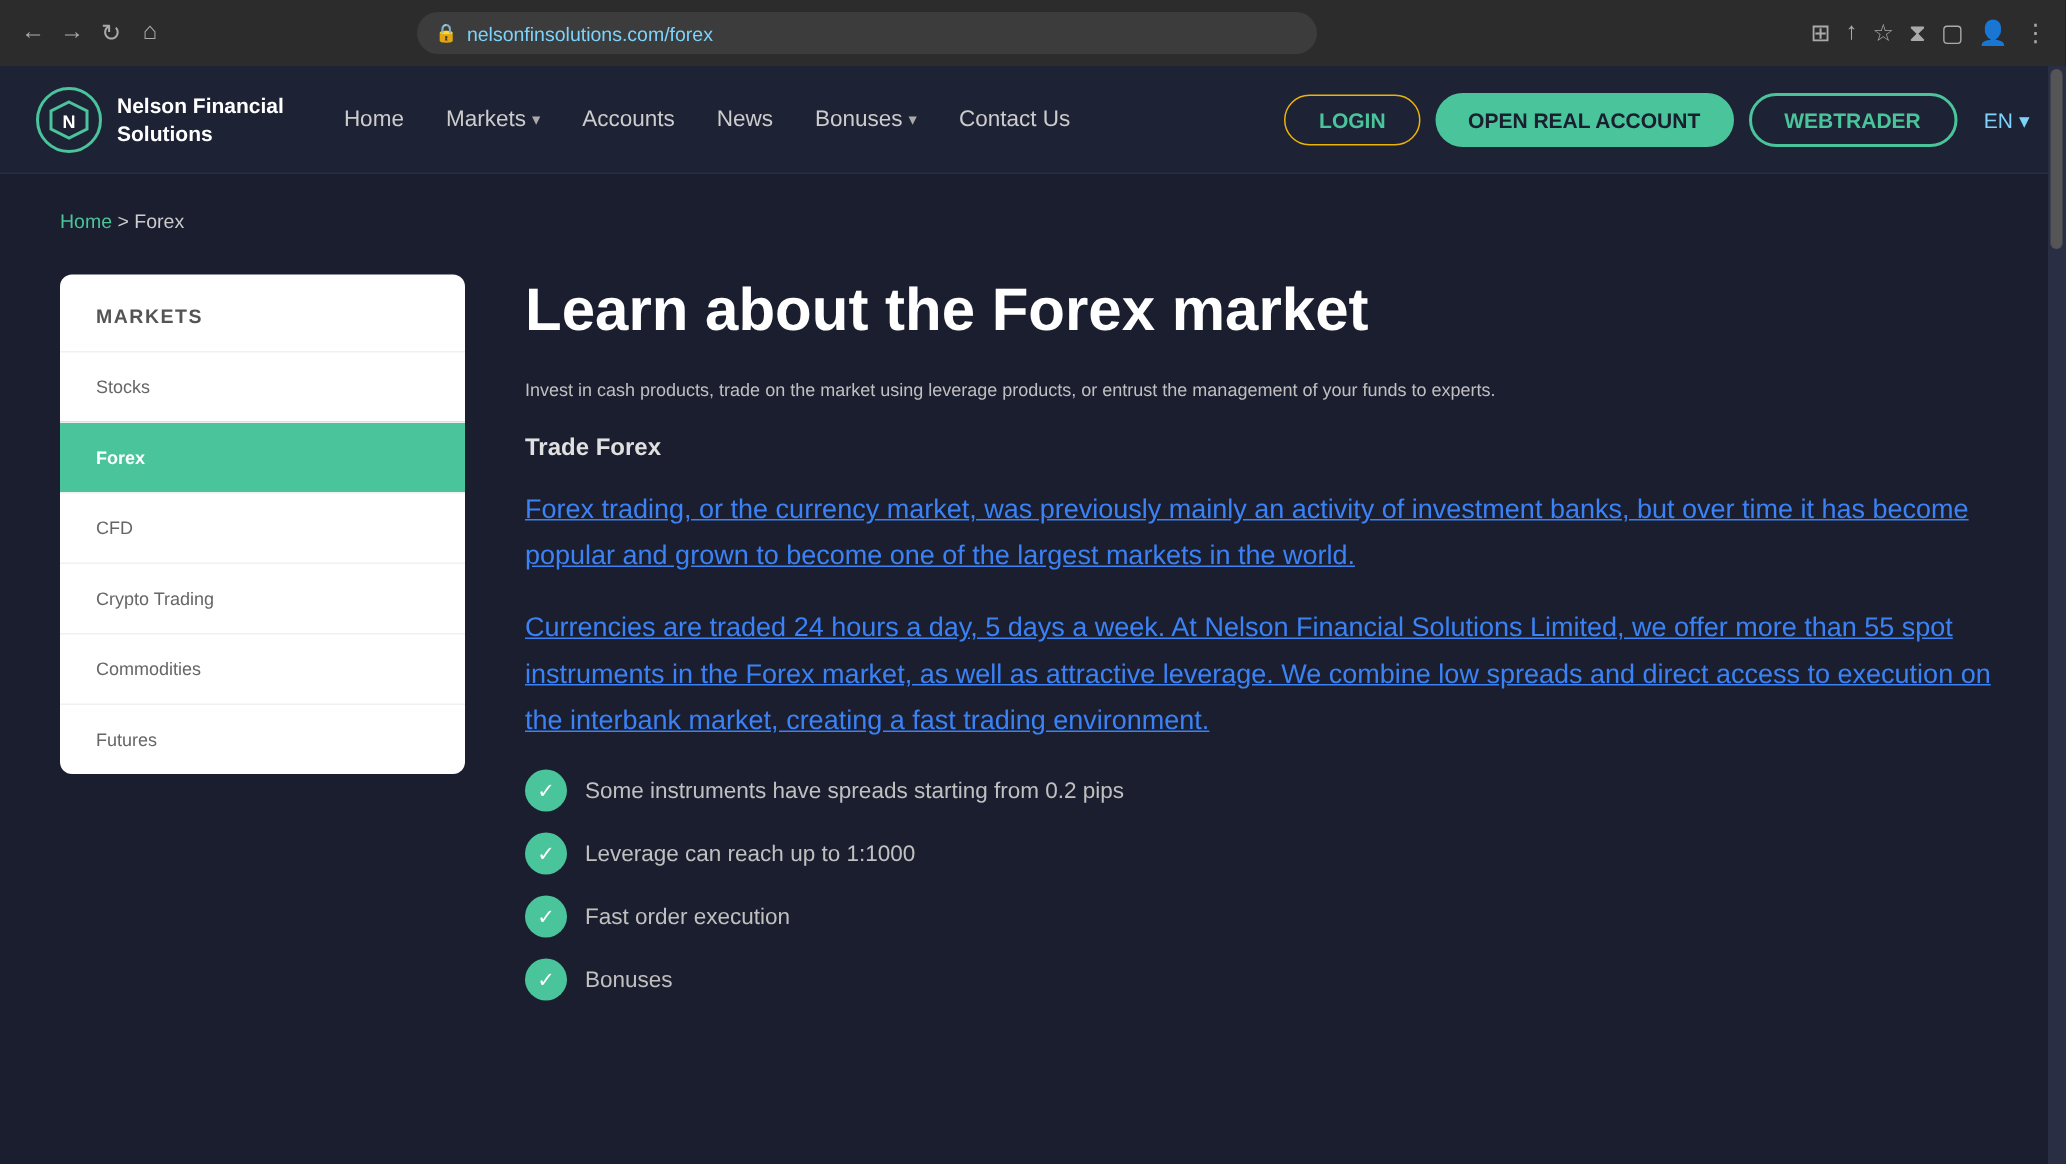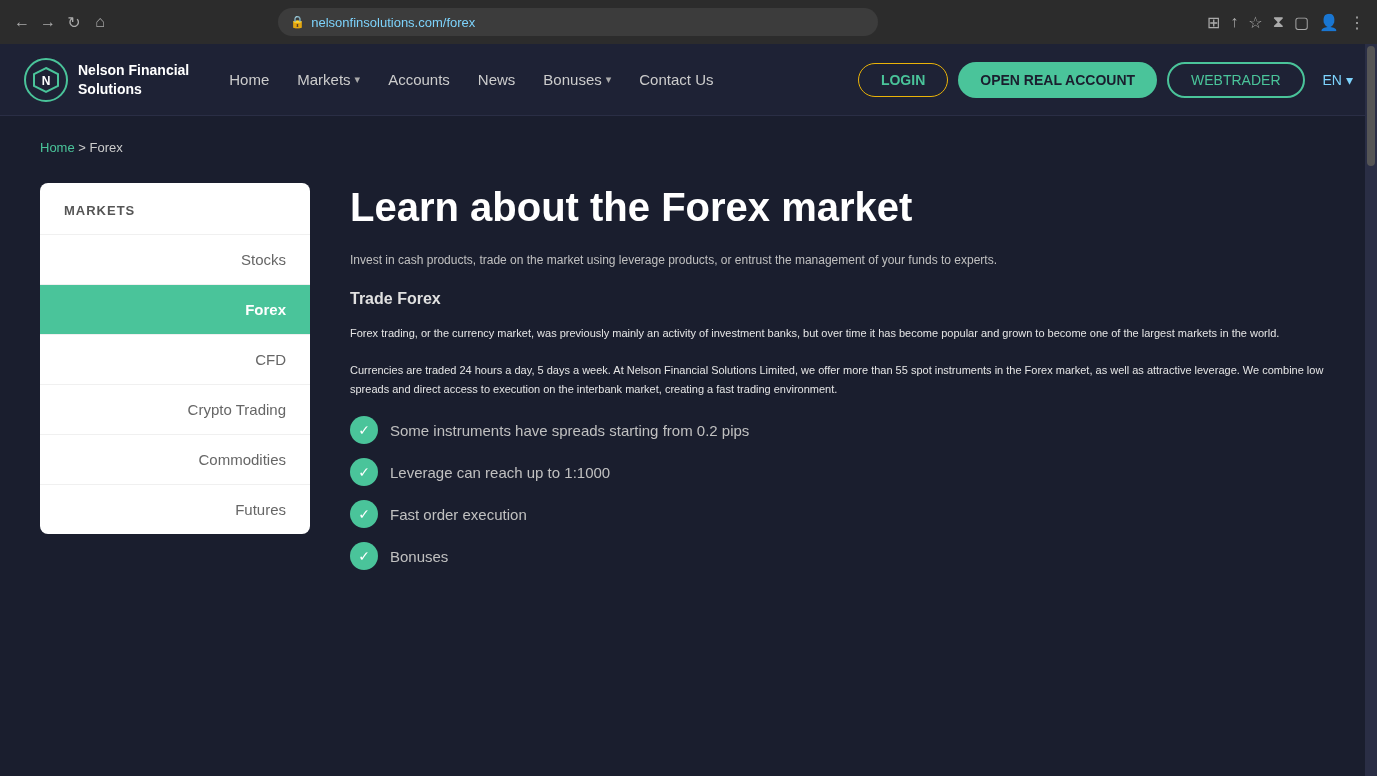--- a/index.html
+++ b/index.html
@@ -135,21 +135,21 @@
       font-weight: bold;
     }
     .btn-webtrader {
       border: 2px solid #4ac49a;
       background: transparent;
       color: #4ac49a;
       padding: 8px 22px;
       border-radius: 24px;
       cursor: pointer;
       font-size: 14px;
-      font-weight: normal;
+      font-weight: bold;
     }
     .lang-selector {
       color: #7dd3fc;
       font-size: 14px;
       margin-left: 8px;
       cursor: pointer;
       display: flex;
       align-items: center;
       gap: 4px;
     }
@@ -188,25 +188,24 @@
     .sidebar-title {
       padding: 20px 24px 16px;
       font-size: 13px;
       font-weight: bold;
       color: #555;
       letter-spacing: 1px;
       text-transform: uppercase;
     }
     .sidebar-item {
       padding: 16px 24px;
-      font-size: 15px;
+      font-size: 12px;
       color: #666;
       cursor: pointer;
       border-top: 1px solid #f0f0f0;
-      text-align: right;
     }
     .sidebar-item.active {
       background: #4ac49a;
       color: white;
       font-weight: bold;
     }
 
     
     .main-content {
       flex: 1;
@@ -225,24 +224,25 @@
       margin-bottom: 20px;
       line-height: 1.6;
     }
     .section-heading {
       font-size: 16px;
       font-weight: bold;
       color: #e0e0e0;
       margin-bottom: 16px;
     }
     .body-text {
-      font-size: 11px;
-      color: #e5e5e5;
+      font-size: 18px;
+      color: #3b82f6;
       line-height: 1.7;
       margin-bottom: 18px;
+      text-decoration: underline;
     }
     .checklist {
       list-style: none;
       margin-top: 16px;
     }
     .checklist li {
       display: flex;
       align-items: center;
       gap: 12px;
       margin-bottom: 14px;

